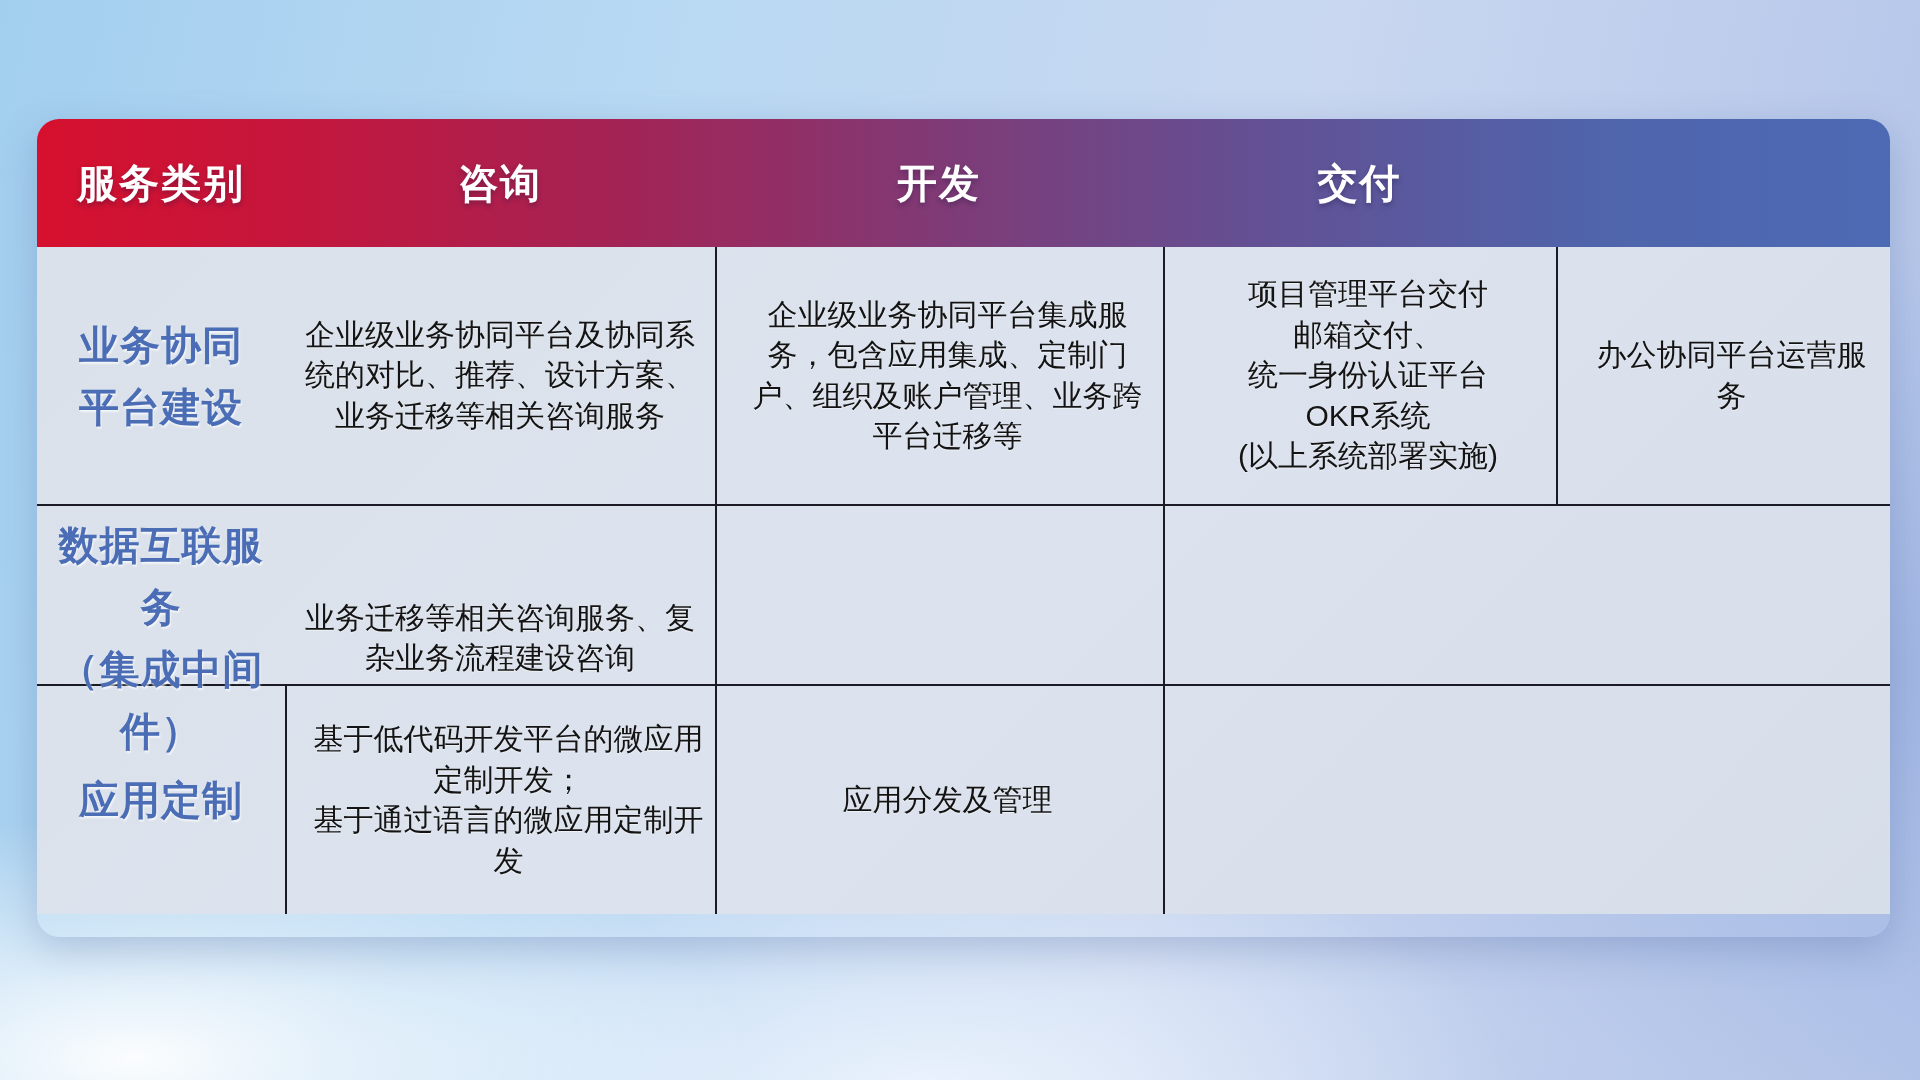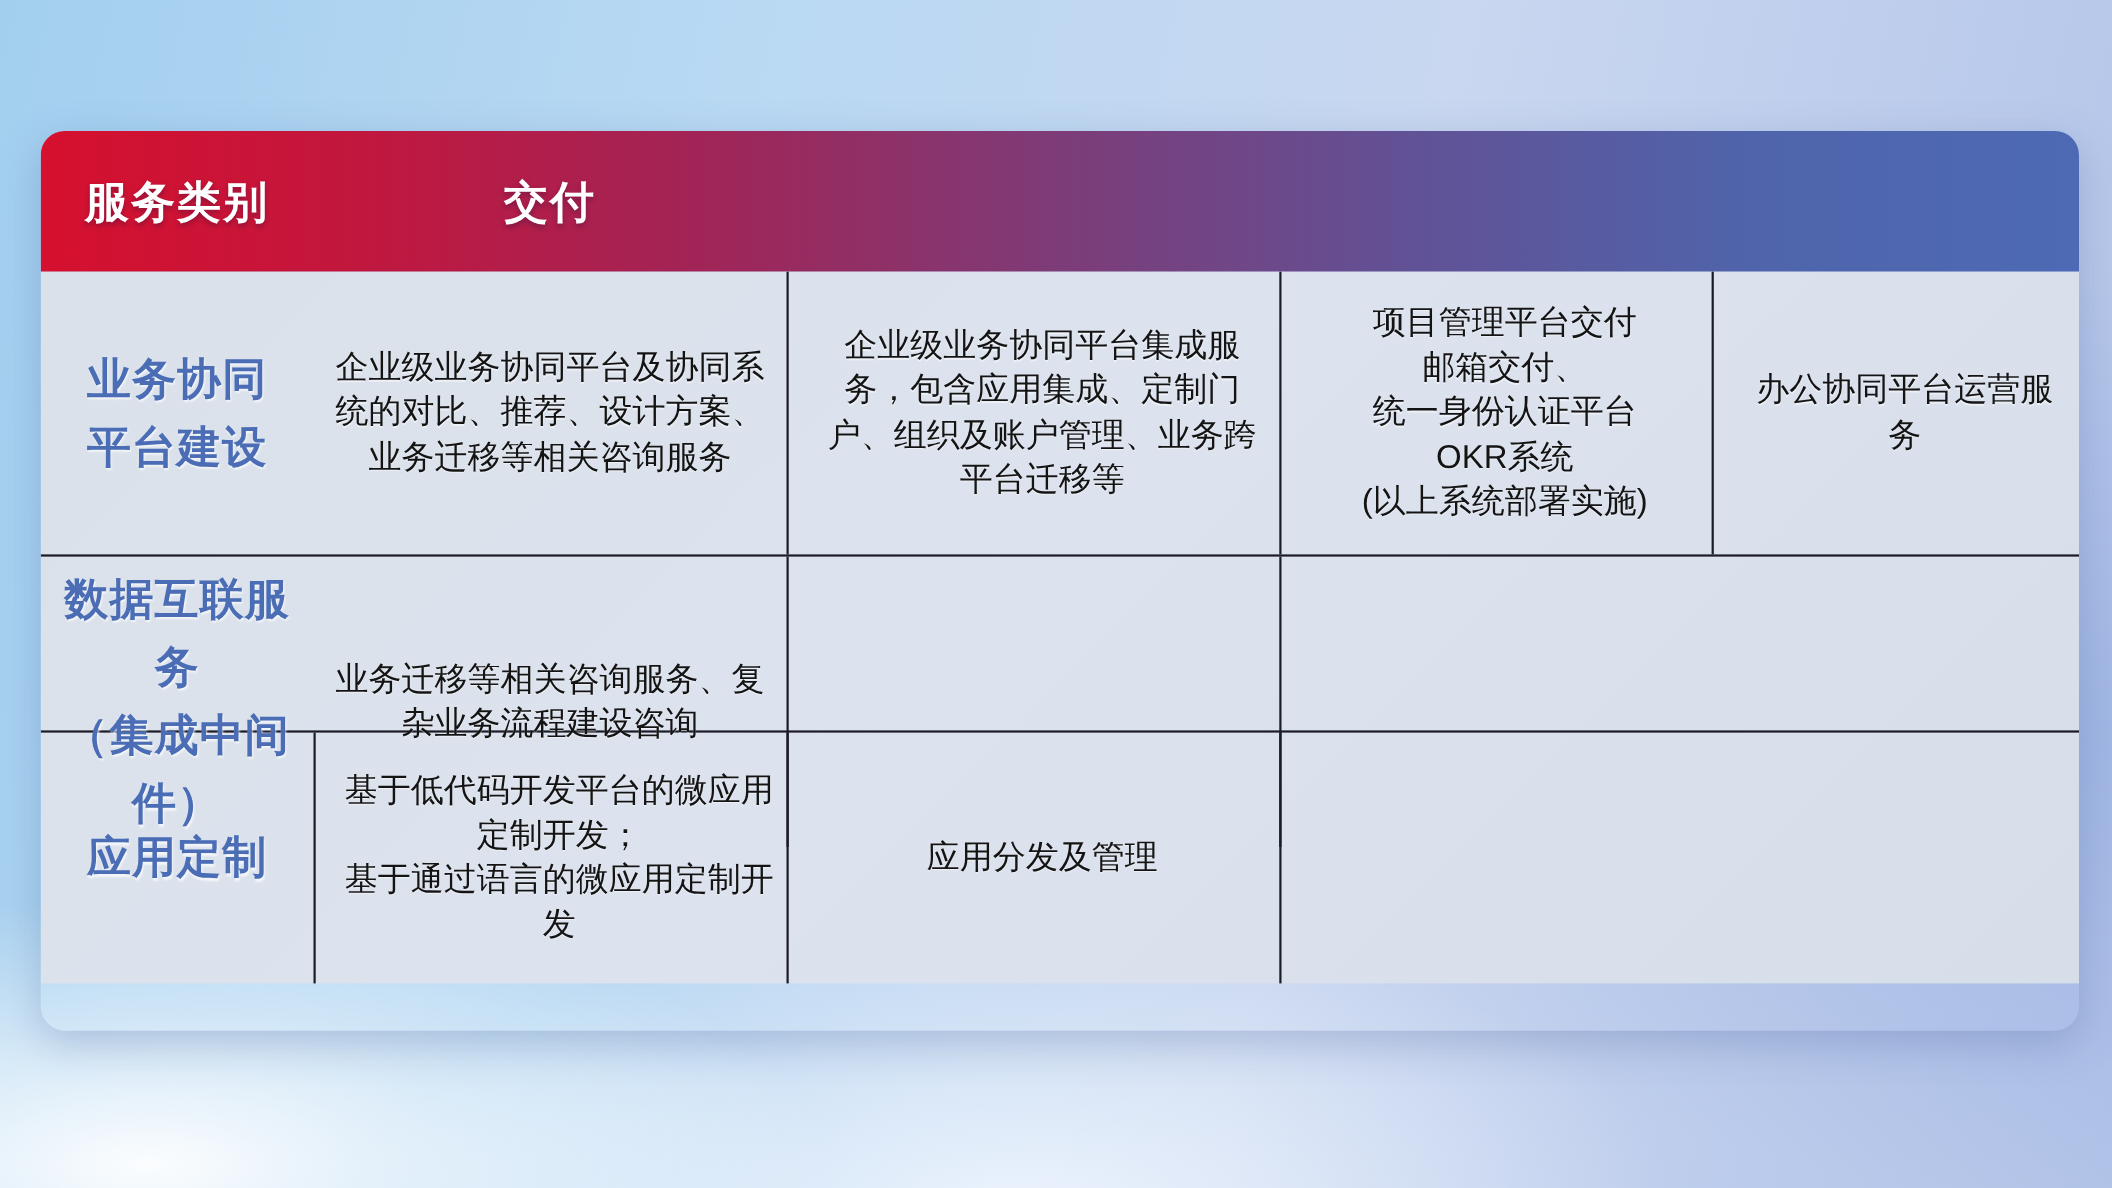--- a/index.html
+++ b/index.html
@@ -41,21 +41,21 @@
     font-size: 40px;
     font-weight: bold;
     letter-spacing: 2px;
     text-shadow: 0 3px 5px rgba(30, 20, 60, 0.35);
   }
 
   .body-rows {
     background: linear-gradient(135deg, #dae1ea 0%, #dde3ee 45%, #d6deea 100%);
   }
   .body-row-1 { height: 259px; }
-  .body-row-2 { height: 160px; }
+  .body-row-2 { height: 180px; }
   .body-row-3 { height: 228px; }
   .body-row-1, .body-row-2 { border-bottom: 2px solid #1b1b26; }
 
   .cell {
     display: flex; align-items: center; justify-content: center;
     text-align: center;
     padding: 8px 10px;
     white-space: pre-line;
     color: #141414;
     font-size: 30px;
@@ -72,20 +72,22 @@
   }
   .bl { border-left: 2px solid #1b1b26; padding-left: 25px; }
 </style>
 </head>
 <body>
 
 <div class="table-card">
 
   <div class="grid-row header-row">
     <div class="header-cell">服务类别</div>
+    <div class="header-cell">咨询</div>
+    <div class="header-cell">开发</div>
     <div class="header-cell">交付</div>
   </div>
 
   <div class="body-rows">
 
     <div class="grid-row body-row-1">
       <div class="cell cell-category">业务协同
 平台建设</div>
       <div class="cell">企业级业务协同平台及协同系统的对比、推荐、设计方案、业务迁移等相关咨询服务</div>
       <div class="cell bl">企业级业务协同平台集成服务，包含应用集成、定制门户、组织及账户管理、业务跨平台迁移等</div>

